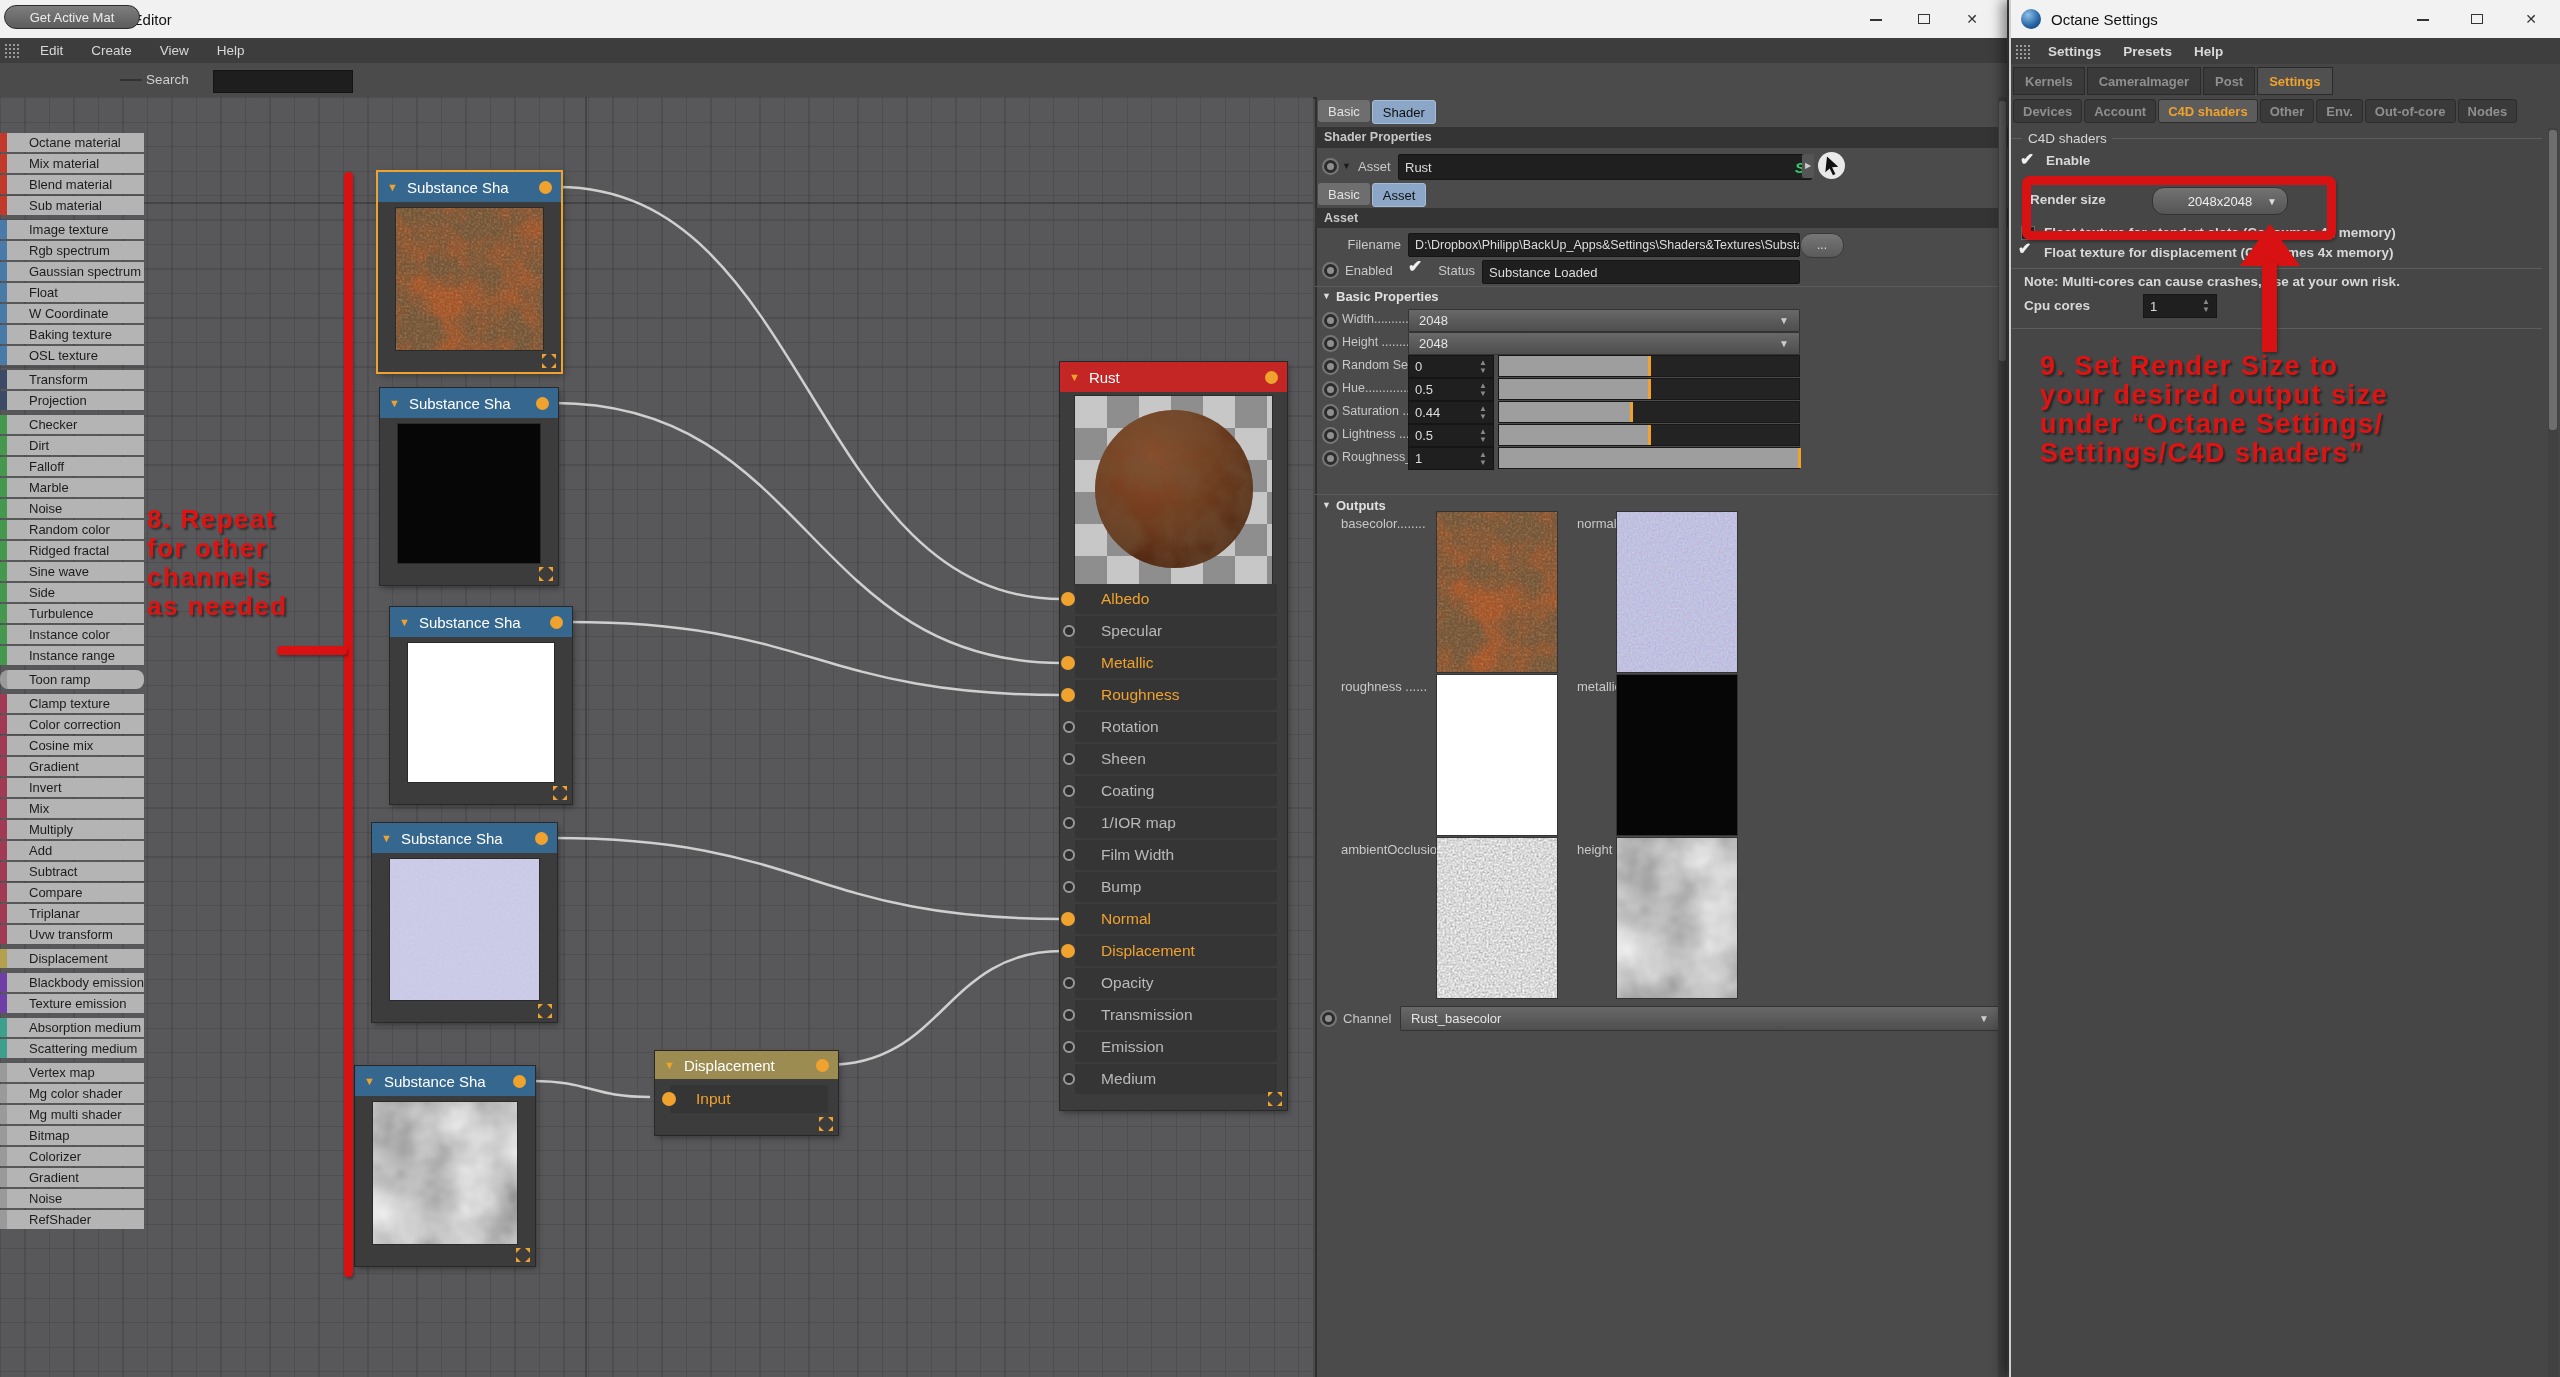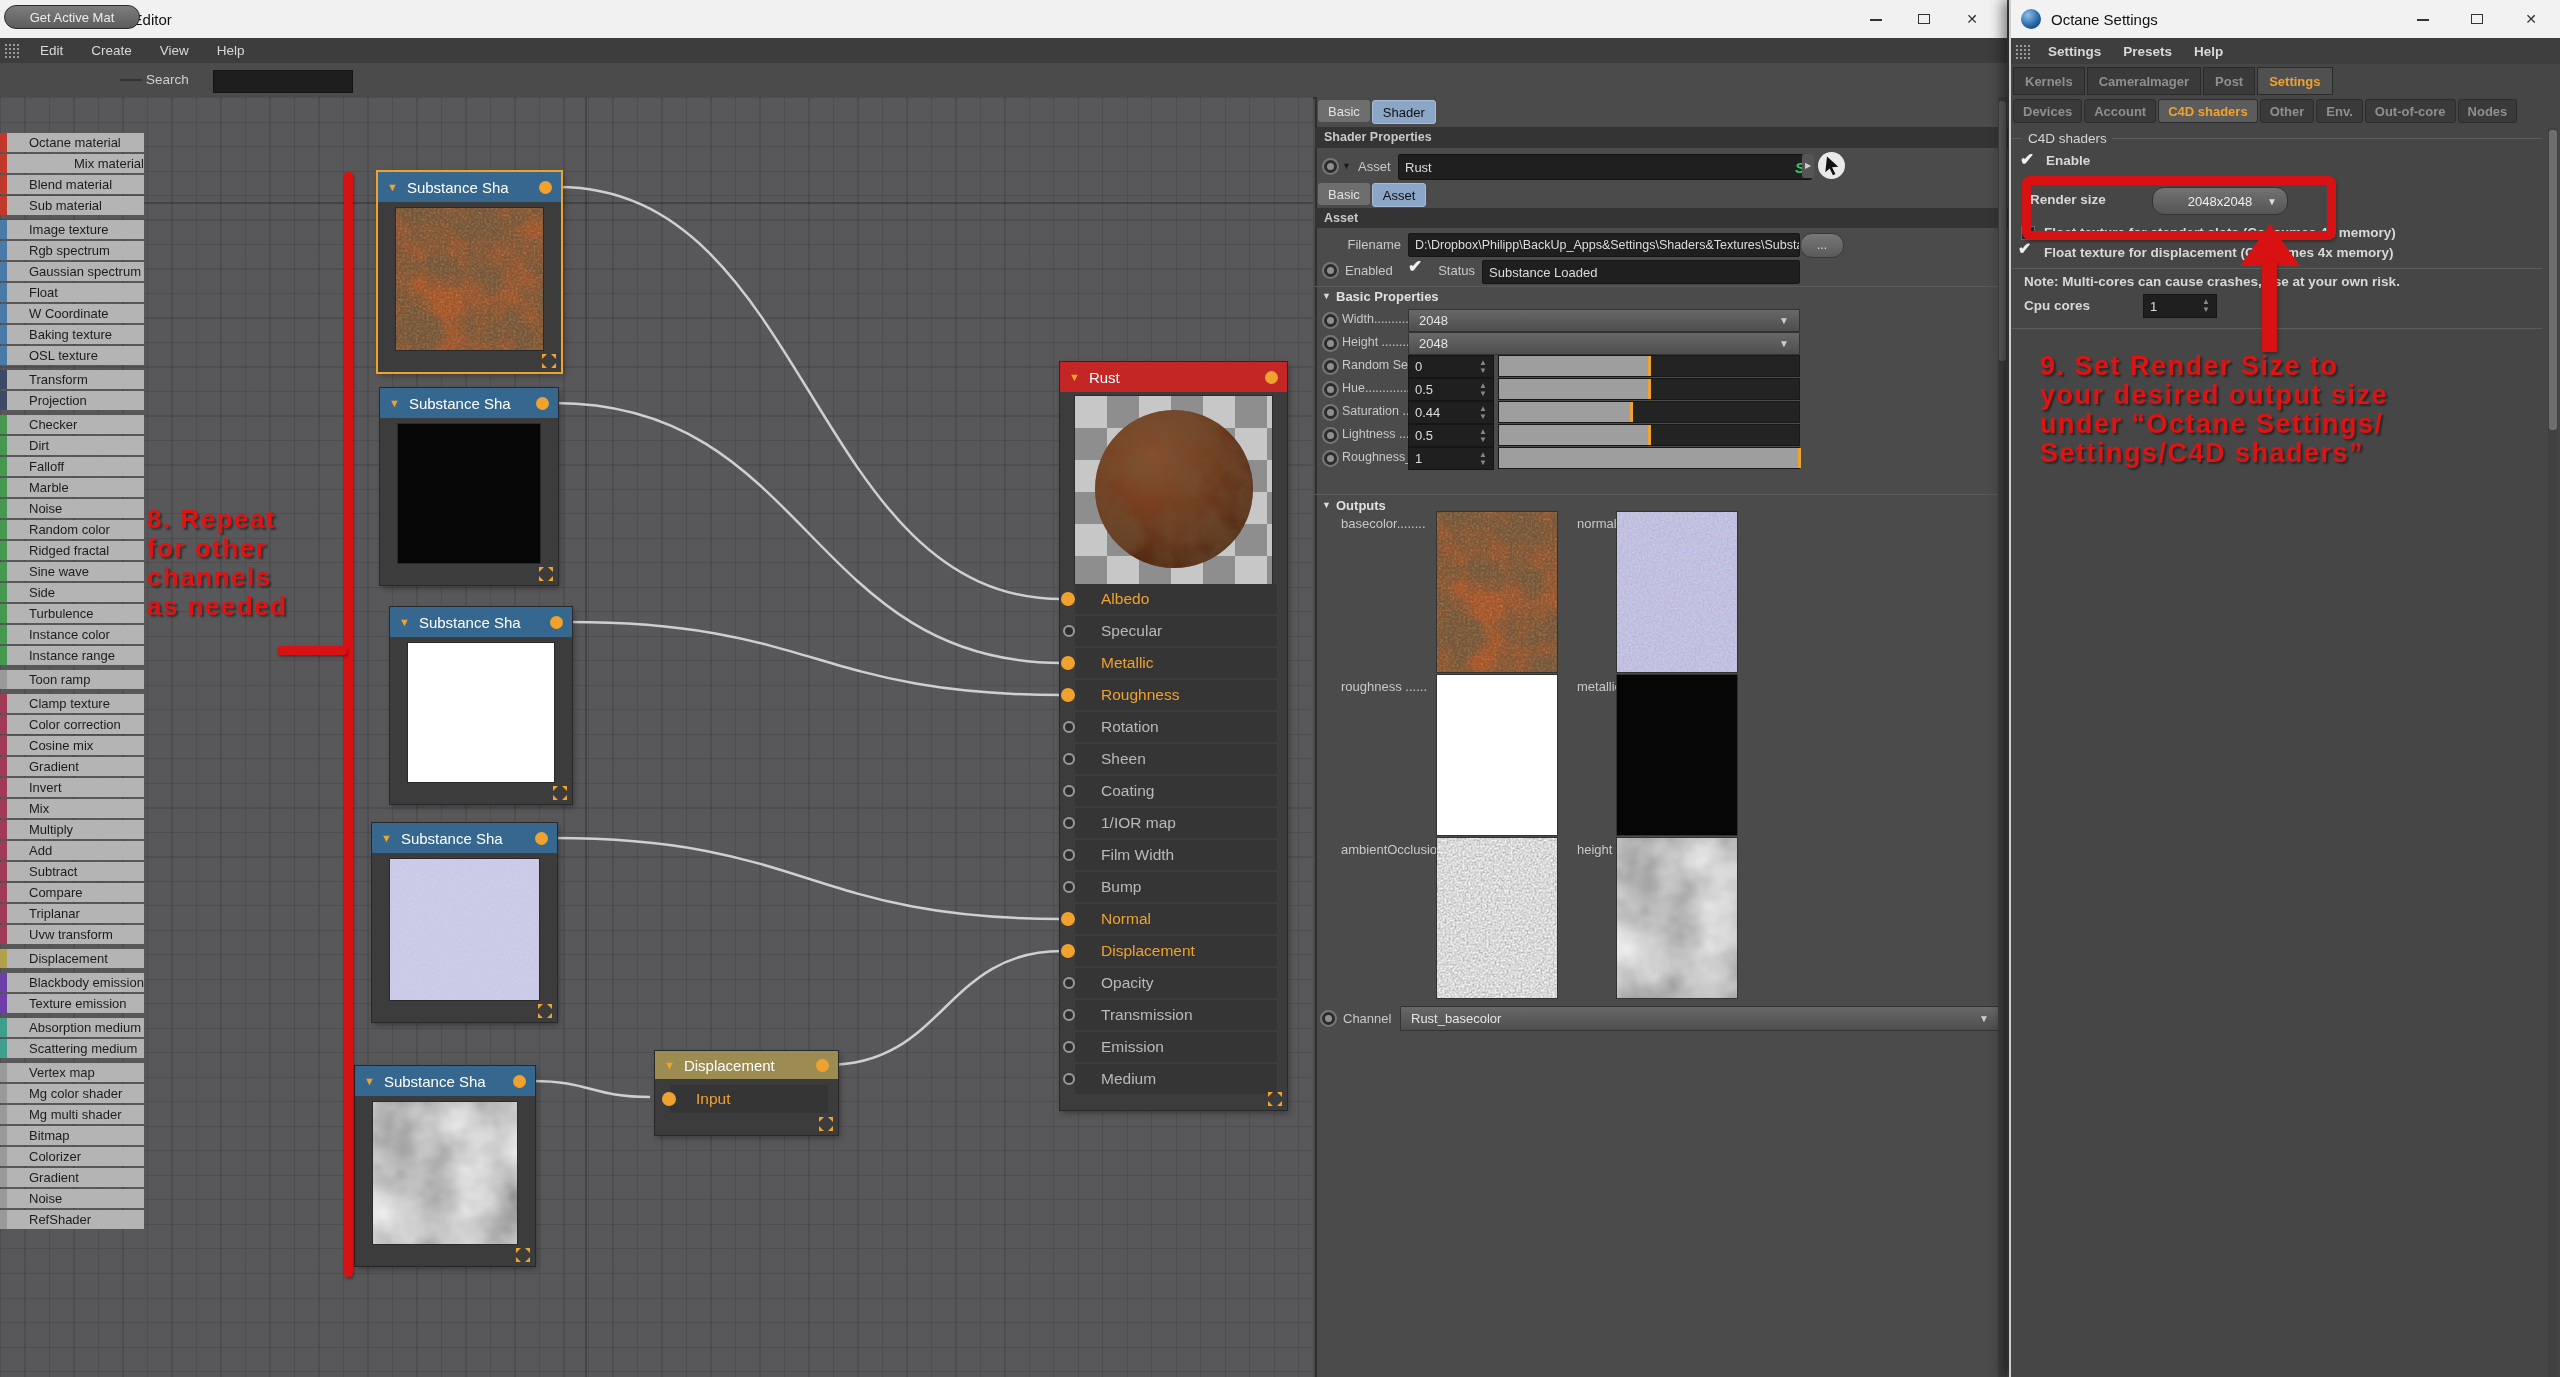--- a/index.html
+++ b/index.html
@@ -164,21 +164,21 @@
       <div class="tag" style="background: rgb(61, 156, 133);">Med</div>
       <div class="tag sel" style="background: rgb(143, 143, 143);">C4D</div>
     </div>
 
   <div class="abs" id="graph"></div>
   <div class="abs gridline-v"></div>
   <div class="abs gridline-h"></div>
   <div class="abs" id="sidebar">
       <div class="sb-group">
         <div class="sb-item" style="border-left-color: rgb(192, 57, 43);">Octane material</div>
-        <div class="sb-item" style="border-left-color: rgb(192, 57, 43); text-align: right;">Mix material</div>
+        <div class="sb-item" style="border-left-color: rgb(192, 57, 43);">Mix material</div>
         <div class="sb-item" style="border-left-color: rgb(192, 57, 43);">Blend material</div>
         <div class="sb-item" style="border-left-color: rgb(192, 57, 43);">Sub material</div>
       </div>
       <div class="sb-group">
         <div class="sb-item" style="border-left-color: rgb(74, 122, 168);">Image texture</div>
         <div class="sb-item" style="border-left-color: rgb(74, 122, 168);">Rgb spectrum</div>
         <div class="sb-item" style="border-left-color: rgb(74, 122, 168);">Gaussian spectrum</div>
         <div class="sb-item" style="border-left-color: rgb(74, 122, 168);">Float</div>
         <div class="sb-item" style="border-left-color: rgb(74, 122, 168);">W Coordinate</div>
         <div class="sb-item" style="border-left-color: rgb(74, 122, 168);">Baking texture</div>
@@ -196,21 +196,21 @@
         <div class="sb-item" style="border-left-color: rgb(69, 152, 77);">Noise</div>
         <div class="sb-item" style="border-left-color: rgb(69, 152, 77);">Random color</div>
         <div class="sb-item" style="border-left-color: rgb(69, 152, 77);">Ridged fractal</div>
         <div class="sb-item" style="border-left-color: rgb(69, 152, 77);">Sine wave</div>
         <div class="sb-item" style="border-left-color: rgb(69, 152, 77);">Side</div>
         <div class="sb-item" style="border-left-color: rgb(69, 152, 77);">Turbulence</div>
         <div class="sb-item" style="border-left-color: rgb(69, 152, 77);">Instance color</div>
         <div class="sb-item" style="border-left-color: rgb(69, 152, 77);">Instance range</div>
       </div>
       <div class="sb-group">
-        <div class="sb-item" style="border-left-color: rgb(154, 154, 154);">Toon ramp</div>
+        <div class="sb-item" style="border-left-color: rgb(154, 154, 154); border-radius: 8px;">Toon ramp</div>
       </div>
       <div class="sb-group">
         <div class="sb-item" style="border-left-color: rgb(161, 58, 85);">Clamp texture</div>
         <div class="sb-item" style="border-left-color: rgb(161, 58, 85);">Color correction</div>
         <div class="sb-item" style="border-left-color: rgb(161, 58, 85);">Cosine mix</div>
         <div class="sb-item" style="border-left-color: rgb(161, 58, 85);">Gradient</div>
         <div class="sb-item" style="border-left-color: rgb(161, 58, 85);">Invert</div>
         <div class="sb-item" style="border-left-color: rgb(161, 58, 85);">Mix</div>
         <div class="sb-item" style="border-left-color: rgb(161, 58, 85);">Multiply</div>
         <div class="sb-item" style="border-left-color: rgb(161, 58, 85);">Add</div>

